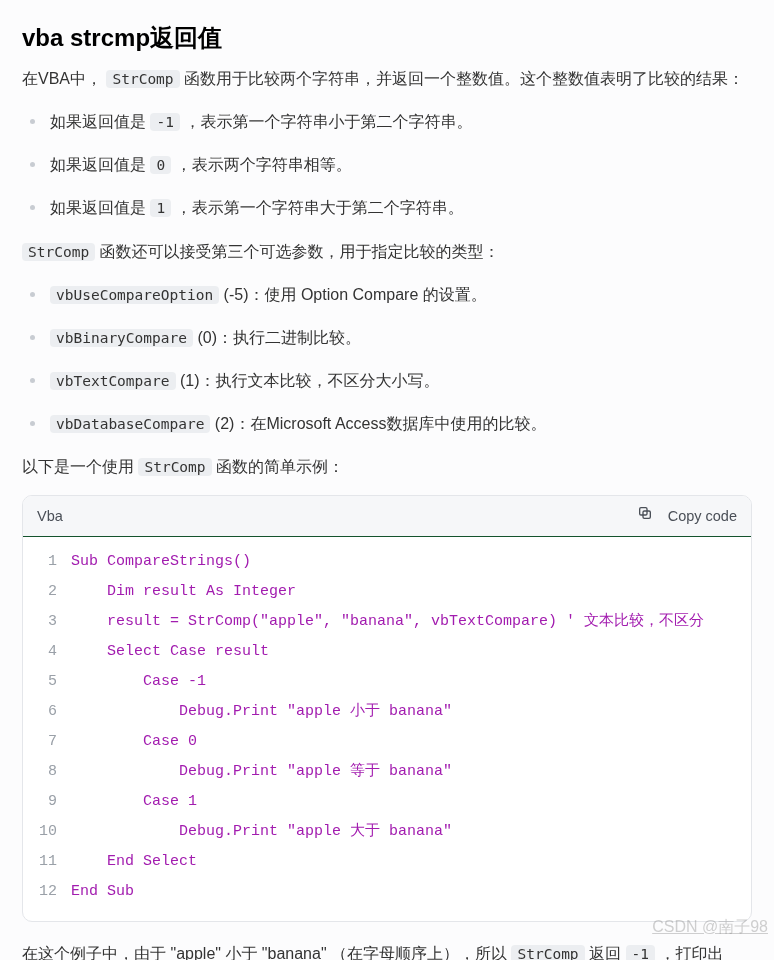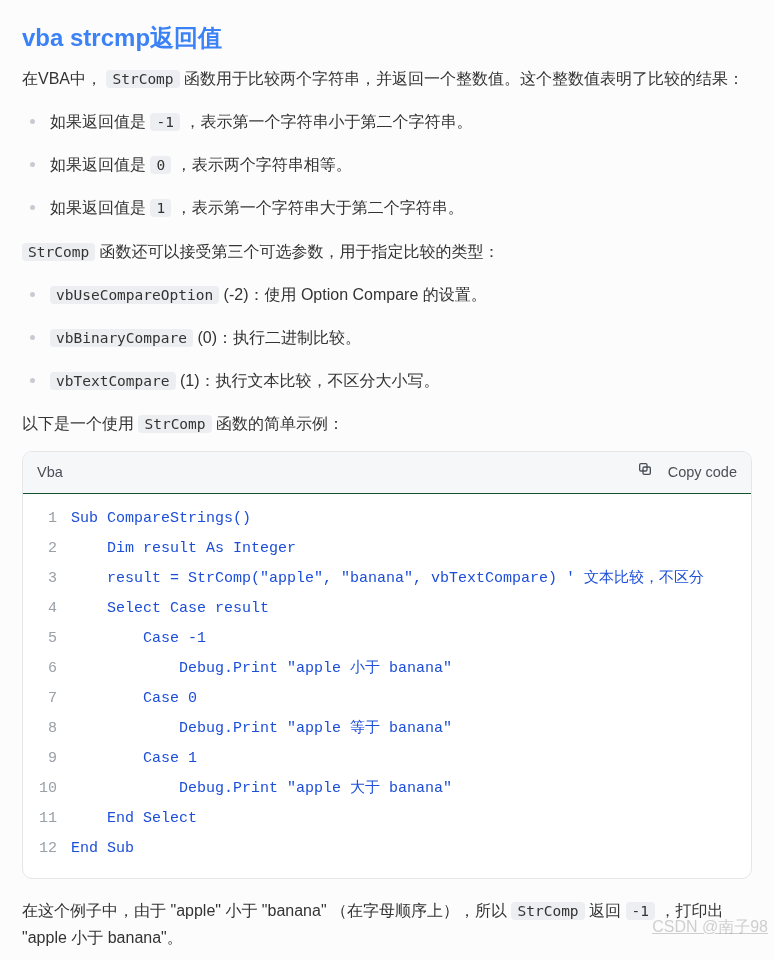--- a/index.html
+++ b/index.html
@@ -9,21 +9,21 @@
     color: #2c2c2c;
     width: 774px;
     padding: 18px 22px 8px 22px;
     font-size: 16px;
     line-height: 1.7;
   }
   h1.title {
     font-size: 24px;
     font-weight: 600;
     margin-bottom: 0;
-    color: #3b82f6;
+    color: #000000;
   }
   p.para { margin: 6px 0; color: #333; }
   code.inline {
     background: #eceef1;
     border-radius: 4px;
     padding: 1px 6px;
     font-family: ui-monospace, Menlo, Consolas, monospace;
     font-size: 14.5px;
     color: #333;
   }
@@ -77,21 +77,21 @@
   }
   .gutter {
     text-align: right;
     color: #9aa0a8;
     padding: 0 14px 0 16px;
     user-select: none;
     white-space: pre;
   }
   .codelines {
     white-space: pre;
-    color: #1d4ed8;
+    color: #a21caf;
     flex: 1;
     overflow-x: auto;
     padding-right: 14px;
   }
   .footer-hint {
     color: #9aa0a8;
     font-size: 14px;
     margin-top: 10px;
   }
   .watermark {
@@ -133,29 +133,33 @@
 </ul>
 
 <p class="para">
   <code class="inline">StrComp</code>
   <span> 函数还可以接受第三个可选参数，用于指定比较的类型：</span>
 </p>
 
 <ul class="bullets">
   <li>
     <code class="inline">vbUseCompareOption</code>
-    <span> (-2)：使用 Option Compare 的设置。</span>
+    <span> (-5)：使用 Option Compare 的设置。</span>
   </li>
   <li>
     <code class="inline">vbBinaryCompare</code>
     <span> (0)：执行二进制比较。</span>
   </li>
   <li>
     <code class="inline">vbTextCompare</code>
     <span> (1)：执行文本比较，不区分大小写。</span>
+  </li>
+  <li>
+    <code class="inline">vbDatabaseCompare</code>
+    <span> (2)：在Microsoft Access数据库中使用的比较。</span>
   </li>
 </ul>
 
 <p class="para">
   <span>以下是一个使用 </span>
   <code class="inline">StrComp</code>
   <span> 函数的简单示例：</span>
 </p>
 
 <div class="codeblock">

